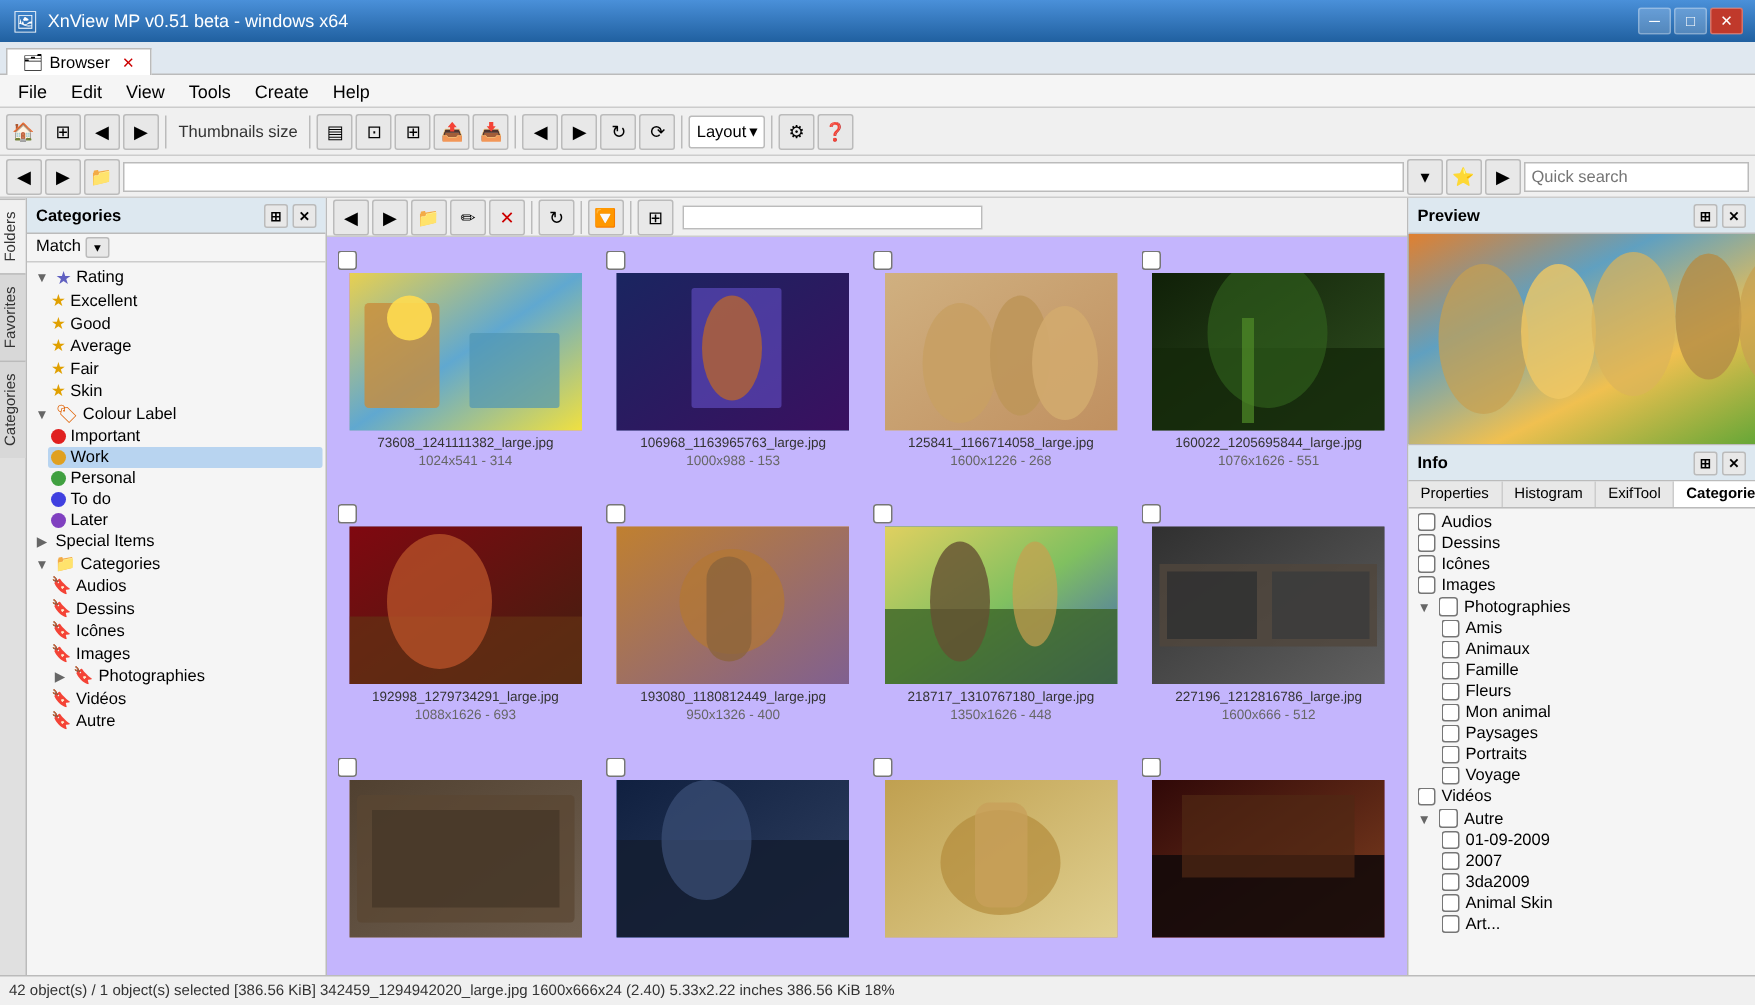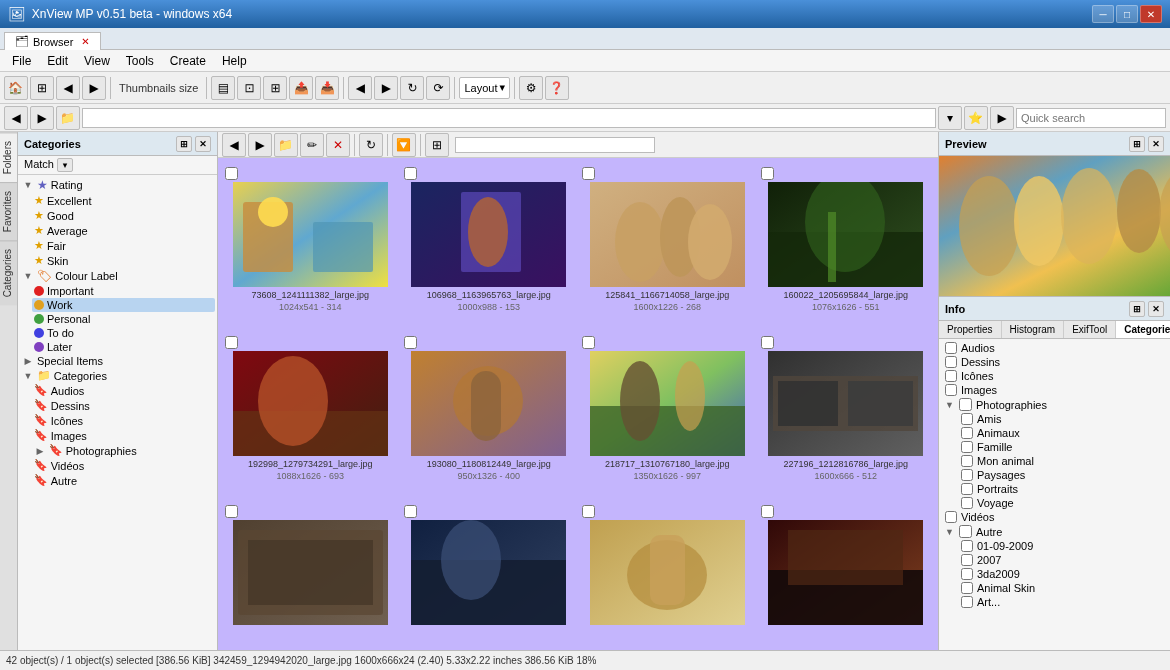--- a/index.html
+++ b/index.html
@@ -438,21 +438,21 @@
                   <stop offset="100%" style="stop-color:#4060c0"></stop>
                 </linearGradient>
               </defs>
             <rect width="155" height="105" fill="url(#g6)"></rect>
             <rect x="0" y="55" width="155" height="50" fill="rgba(60,100,40,0.8)"></rect>
             <ellipse cx="50" cy="50" rx="20" ry="40" fill="rgba(100,80,50,0.8)"></ellipse>
             <ellipse cx="100" cy="45" rx="15" ry="35" fill="rgba(200,160,80,0.7)"></ellipse>
           </svg>
         </div>
         <div class="file-name">218717_1310767180_large.jpg</div>
-        <div class="file-info">1350x1626 - 997</div>
+        <div class="file-info">1350x1626 - 448</div>
       </div>
 
       <div class="file-item">
         <div style="display:flex; align-items:flex-start; width:100%; gap:4px;">
           <input type="checkbox" class="file-check" style="">
         </div>
         <div class="file-thumb" style="width:155px;height:105px; background:#404040; overflow:hidden;">
           <svg width="155" height="105">
             <defs>
                 <linearGradient id="g7" x1="0%" y1="0%" x2="100%" y2="100%">
@@ -627,20 +627,24 @@
         <div class="cat-check-item cat-sub">
           <input type="checkbox" style="">
           <span>Animaux</span>
         </div>
         <div class="cat-check-item cat-sub">
           <input type="checkbox" style="">
           <span>Famille</span>
         </div>
         <div class="cat-check-item cat-sub">
           <input type="checkbox" style="">
+          <span>Fleurs</span>
+        </div>
+        <div class="cat-check-item cat-sub">
+          <input type="checkbox" style="">
           <span>Mon animal</span>
         </div>
         <div class="cat-check-item cat-sub">
           <input type="checkbox" style="">
           <span>Paysages</span>
         </div>
         <div class="cat-check-item cat-sub">
           <input type="checkbox" style="">
           <span>Portraits</span>
         </div>

